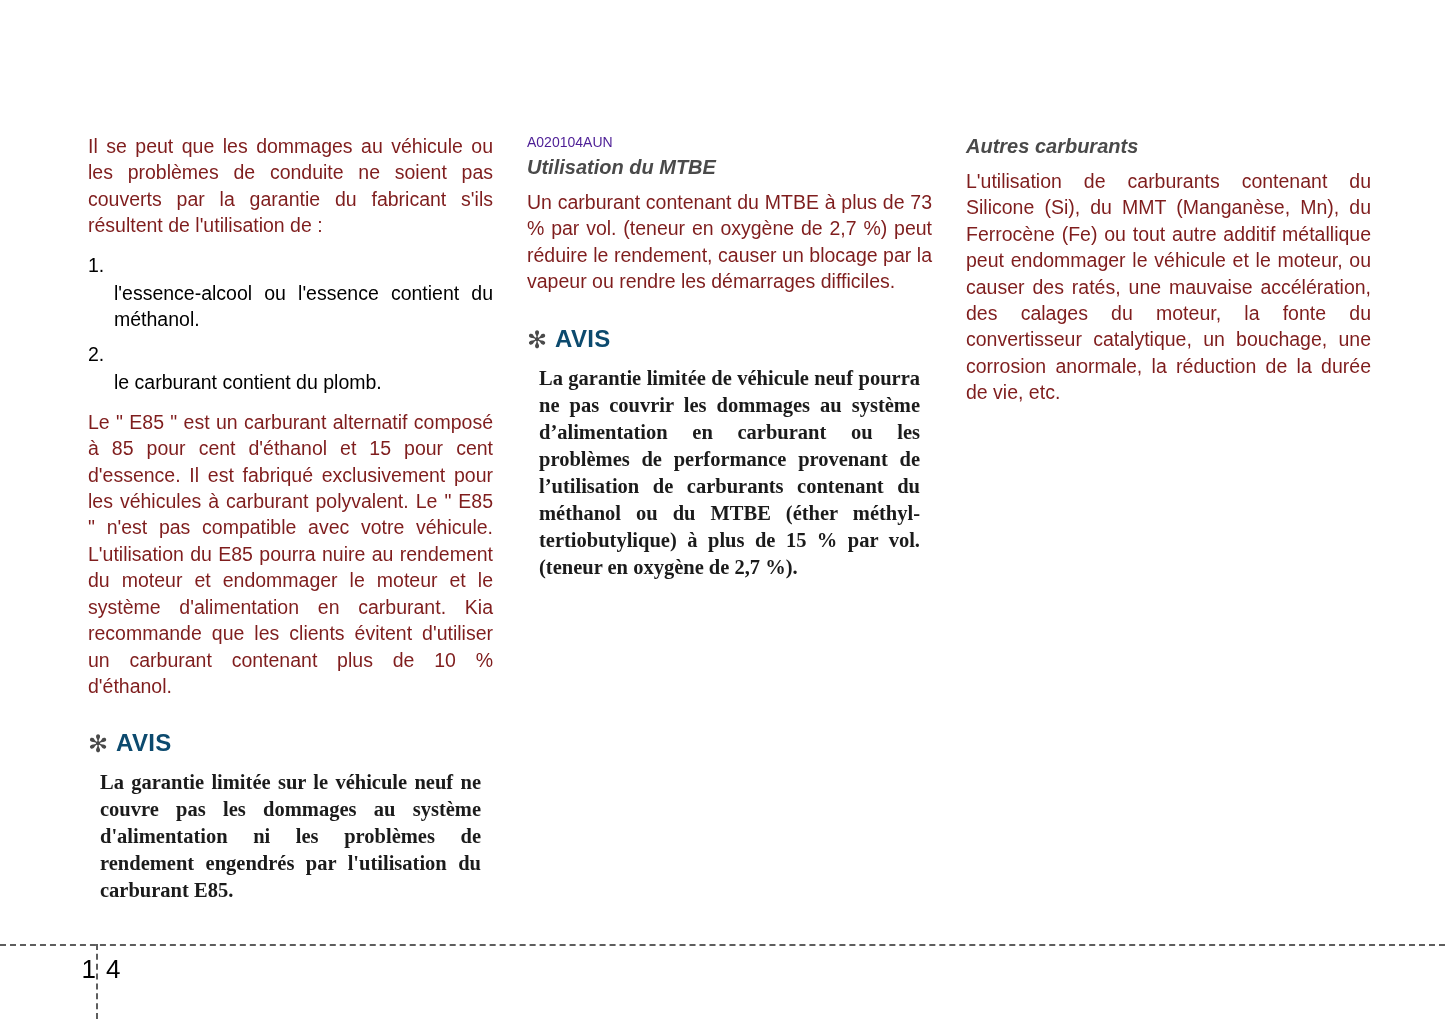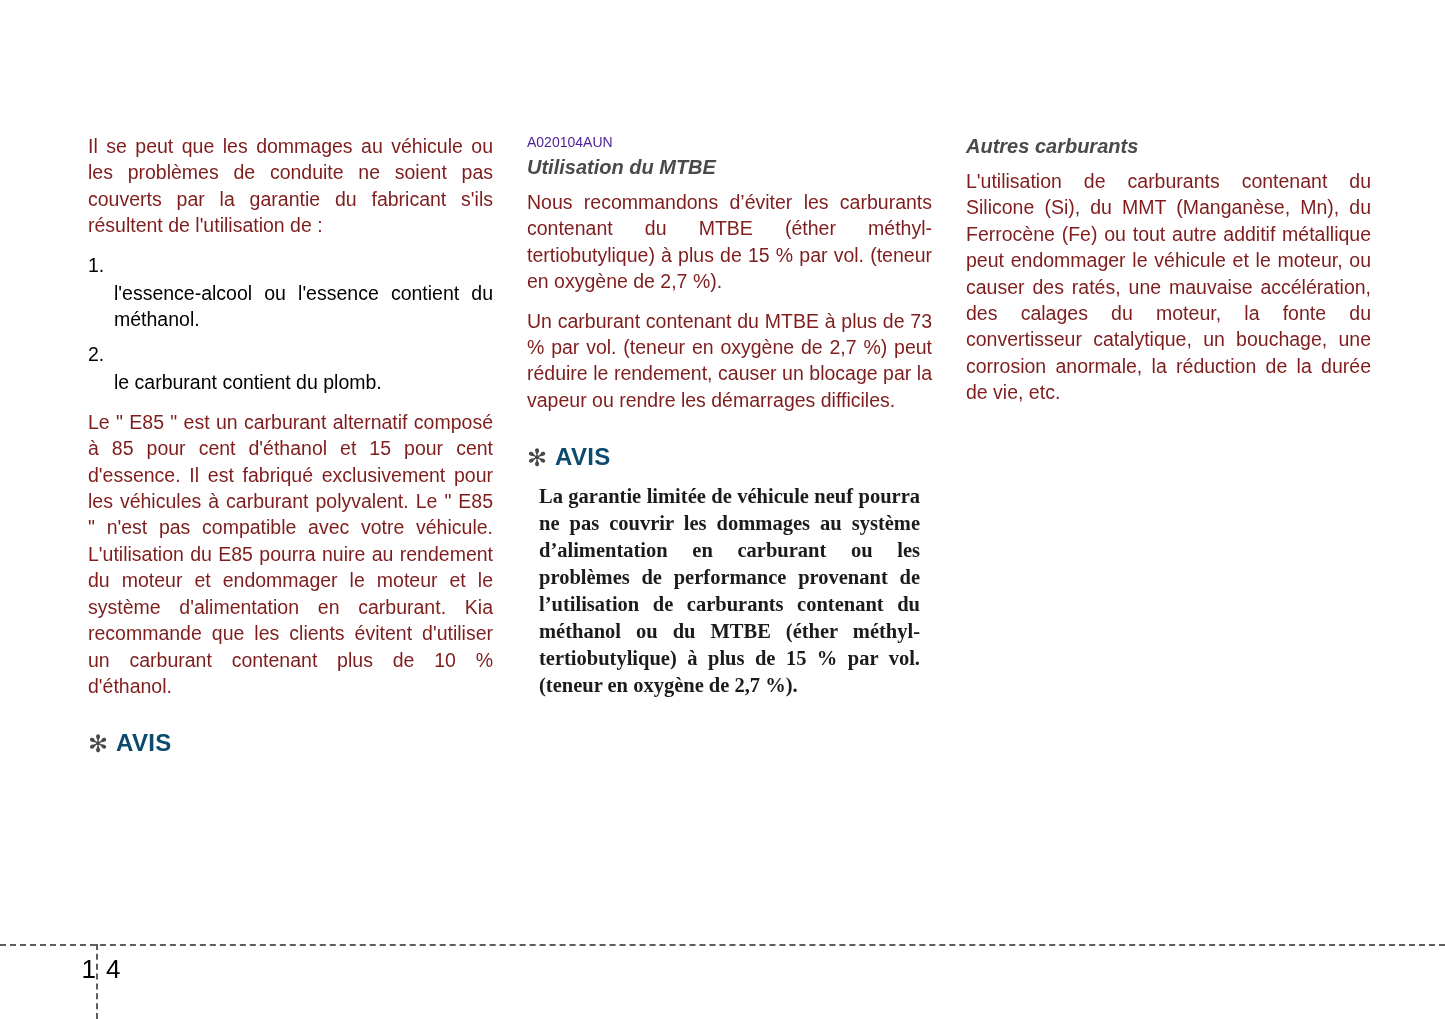--- a/index.html
+++ b/index.html
@@ -230,31 +230,31 @@
         </li>
       </ul>
 
       <p class="body-text last">Le " E85 " est un carburant alternatif composé à 85 pour cent d'éthanol et 15 pour cent d'essence. Il est fabriqué exclusivement pour les véhicules à carburant polyvalent. Le " E85 " n'est pas compatible avec votre véhicule. L'utilisation du E85 pourra nuire au rendement du moteur et endommager le moteur et le système d'alimentation en carburant. Kia recommande que les clients évitent d'utiliser un carburant contenant plus de 10 % d'éthanol.</p>
 
       <div class="notice">
         <div class="notice-head">
           <span class="notice-star">✻</span>
           <span class="notice-title">AVIS</span>
         </div>
+        <p class="notice-body">La garantie limitée sur le véhicule neuf ne couvre pas les dommages au système d'alimentation ni les problèmes de rendement engendrés par l'utilisation du carburant E85.</p>
       </div>
 
     </div>
 
     <div class="col">
 
       <p class="ref-code">A020104AUN</p>
 
       <h2 class="sub-heading">Utilisation du MTBE</h2>
 
-      <p class="body-text">Nous recommandons d’éviter les carburants contenant du MTBE (éther méthyl-tertiobutylique) à plus de 15 % par vol. (teneur en oxygène de 2,7 %).</p>
 
       <p class="body-text last">Un carburant contenant du MTBE à plus de 73 % par vol. (teneur en oxygène de 2,7 %) peut réduire le rendement, causer un blocage par la vapeur ou rendre les démarrages difficiles.</p>
 
       <div class="notice">
         <div class="notice-head">
           <span class="notice-star">✻</span>
           <span class="notice-title">AVIS</span>
         </div>
         <p class="notice-body">La garantie limitée de véhicule neuf pourra ne pas couvrir les dommages au système d’alimentation en carburant ou les problèmes de performance provenant de l’utilisation de carburants contenant du méthanol ou du MTBE (éther méthyl-tertiobutylique) à plus de 15 % par vol. (teneur en oxygène de 2,7 %).</p>
       </div>

